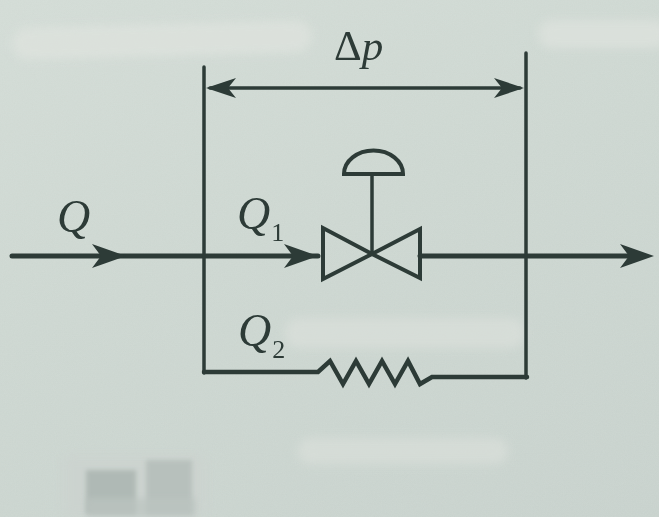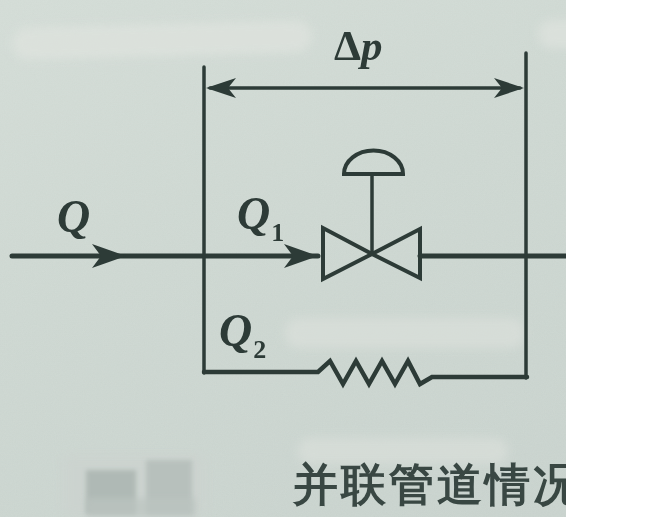--- a/index.html
+++ b/index.html
@@ -1,24 +1,23 @@
 <!DOCTYPE html>
 <html style="--ink: #2d3b37; --paper: #ccd6d0; --smudge: #dde2dd; --caption_ink: #394743;"><head>
 <meta charset="utf-8">
 <style>
   html,body{margin:0;padding:0;}
   .page{
     position:relative;
-    width:566px;height:517px;
+    width:659px;height:517px;
     background:
       linear-gradient(160deg, #d2dbd5 0%, #ccd6d0 45%, #c7d1cc 100%);
     overflow:hidden;
     font-family:"Liberation Serif","DejaVu Serif",serif;
     color:var(--ink,#2d3b37);
-    font-weight:bold;
   }
   .noise{position:absolute;inset:0;opacity:.20;pointer-events:none;}
   .smudge{position:absolute;pointer-events:none;filter:blur(5px);}
   .s-topleft{left:12px;top:24px;width:300px;height:32px;background:#dde2dd;opacity:.85;border-radius:16px;transform:rotate(-1.5deg);}
   .s-topright{left:538px;top:20px;width:130px;height:28px;background:#dde2dd;opacity:.8;border-radius:14px;}
   .s-mid{left:285px;top:318px;width:240px;height:30px;background:#dbe0db;opacity:.7;border-radius:14px;}
   .s-precaption{left:298px;top:438px;width:210px;height:26px;background:#dbe0db;opacity:.65;border-radius:12px;}
   .s-botbase{left:62px;top:455px;width:145px;height:62px;background:#ccd3cf;opacity:.85;border-radius:6px;filter:blur(6px);}
   .s-b1{left:86px;top:470px;width:50px;height:44px;background:#a9b3af;opacity:.8;filter:blur(2px);}
   .s-b2{left:146px;top:460px;width:46px;height:54px;background:#b3bcb8;opacity:.8;filter:blur(2px);}
@@ -26,21 +25,21 @@
   .diagram{position:absolute;inset:0;color:var(--ink,#2d3b37);}
   .lbl{position:absolute;line-height:1;white-space:nowrap;}
   .flow-var{font-style:italic;font-size:46px;}
   .sub{font-style:normal;font-size:26px;position:relative;top:12px;left:1px;}
   .dp{font-size:43px;}
   .dp .delta{font-style:normal;}
   .dp .pvar{font-style:italic;}
   .caption{font-size:45px;letter-spacing:3px;color:#394743;}
   .lbl-q  {left:57px; top:194px;}
   .lbl-q1 {left:237px;top:191px;}
-  .lbl-q2 {left:219px;top:308px;}
+  .lbl-q2 {left:238px;top:308px;}
   .lbl-dp {left:334px;top:24px;}
   .lbl-cap{left:293px;top:463px;}
 </style>
 </head>
 <body>
 
 <div class="page">
 
   <svg class="noise" width="659" height="517">
     <filter id="grain">
@@ -99,14 +98,13 @@
   <div class="lbl lbl-q flow-var">Q</div>
 
   <div class="lbl lbl-q1 flow-var">
     <span>Q</span><span class="sub">1</span>
   </div>
 
   <div class="lbl lbl-q2 flow-var">
     <span>Q</span><span class="sub">2</span>
   </div>
 
-  <div class="lbl lbl-cap caption">并联管道情况</div>
 </div>
 
 </body></html>

